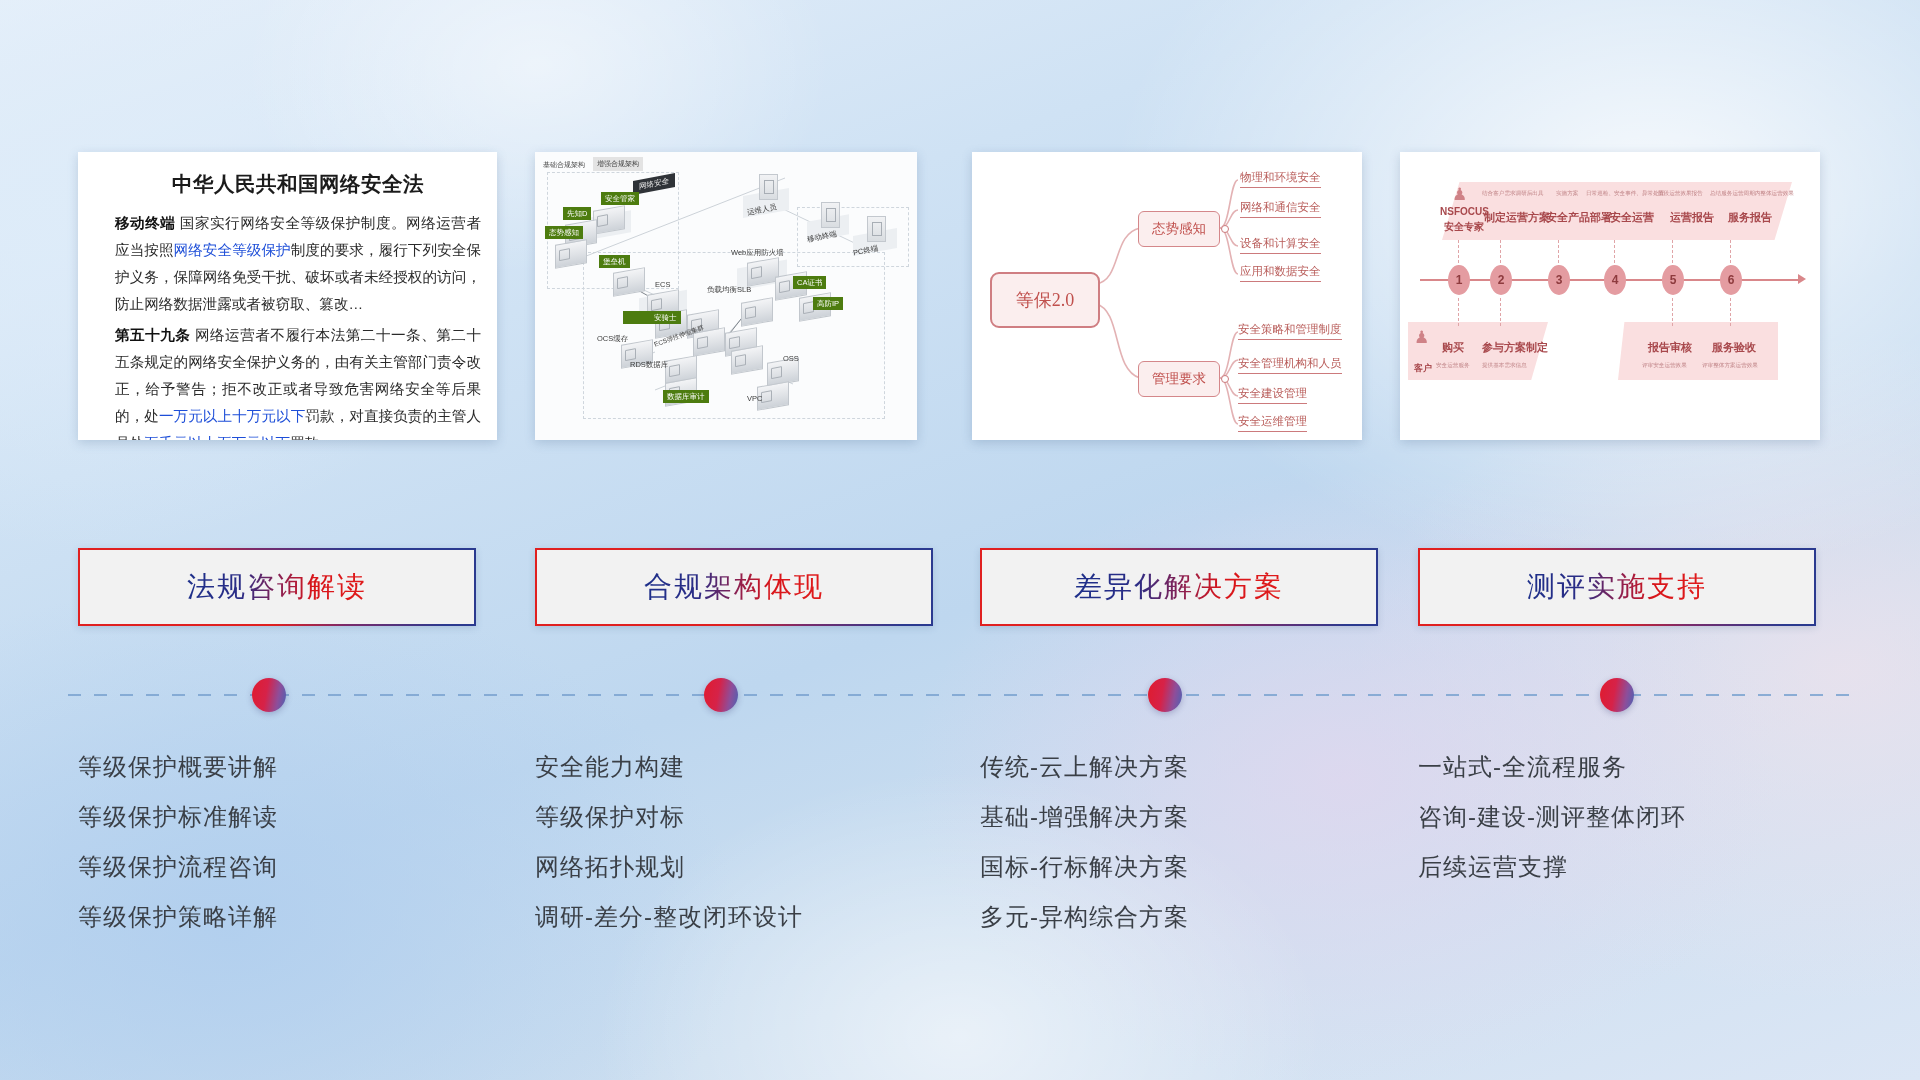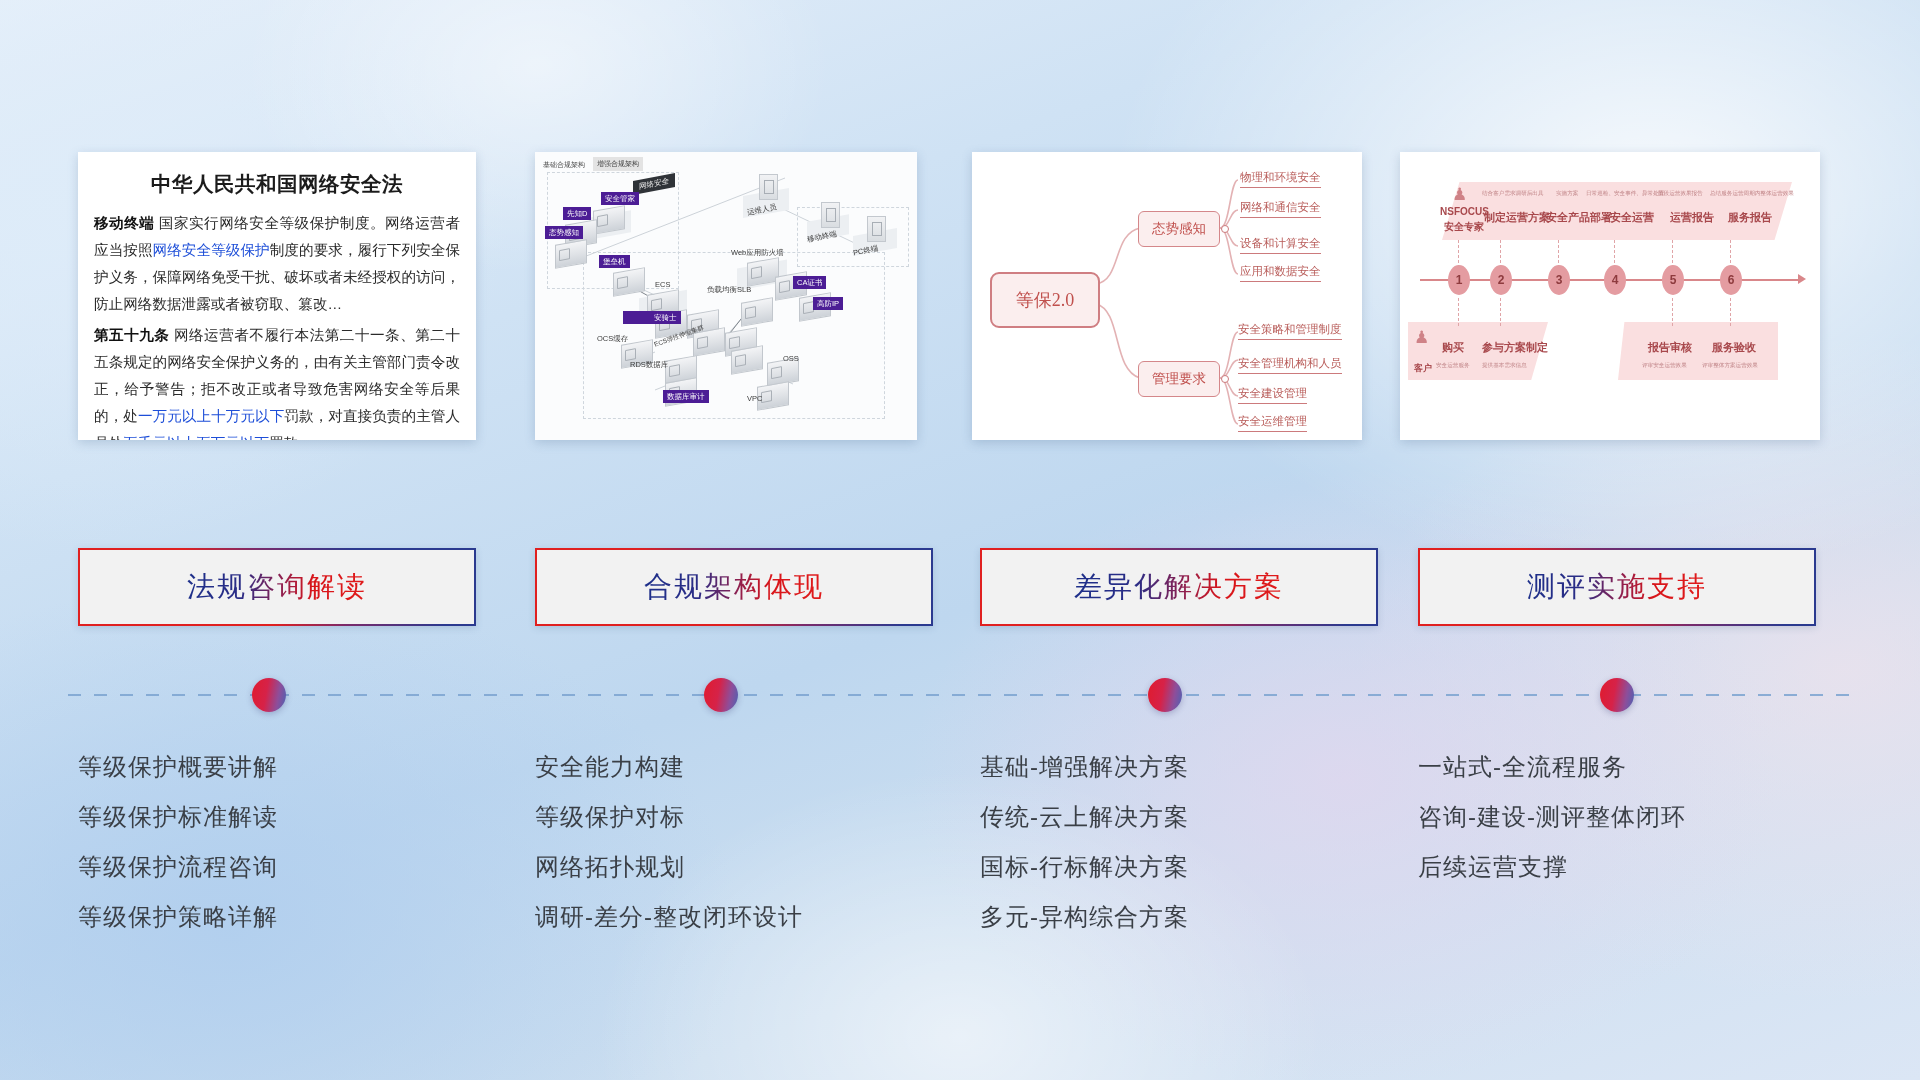--- a/index.html
+++ b/index.html
@@ -22,21 +22,21 @@
   #bg2{position:absolute;inset:0;
     background:
       radial-gradient(ellipse 520px 380px at 50% 96%, rgba(255,255,255,.55) 0%, rgba(255,255,255,0) 70%),
       radial-gradient(ellipse 420px 300px at 28% 6%, rgba(255,255,255,.5) 0%, rgba(255,255,255,0) 70%);
   }
   .layer{position:absolute;}
 
   
   .card{position:absolute;top:152px;height:288px;background:#fff;
         box-shadow:0 3px 10px rgba(60,90,130,.22);overflow:hidden;}
-  .card.c1{left:78px;width:398px;}
+  .card.c1{left:78px;width:398px;padding-left:21px;}
   .card.c2{left:535px;width:382px;}
   .card.c3{left:972px;width:390px;}
   .card.c4{left:1400px;width:420px;}
 
   
   .law{padding:14px 16px 0 16px;box-sizing:border-box;height:100%;}
   .law-title{text-align:center;font-size:20.5px;font-weight:bold;color:#1b1b1b;
              letter-spacing:.5px;margin:4px 0 12px;}
   .law-p{font-size:14.6px;line-height:27px;color:#2a2a2a;text-align:justify;
          text-justify:inter-ideograph;margin:0 0 4px;}
@@ -49,21 +49,21 @@
   .arch .tabfill{position:absolute;background:#e3e3e3;font-size:7px;color:#3d3d3d;
                  padding:2px 4px;}
   .arch .zone{position:absolute;border:1px dashed #cfd6dd;}
   .arch .cube{position:absolute;width:30px;height:22px;
     background:linear-gradient(180deg,#f3f4f6 0%,#dfe2e6 55%,#cdd2d8 100%);
     border:1px solid #c2c7cd;transform:skewY(-10deg);}
   .arch .cube:after{content:"";position:absolute;left:3px;top:5px;width:9px;height:9px;
     border:1px solid #aab0b7;border-radius:1px;}
   .arch .pad{position:absolute;background:#eceff2;transform:skewY(-10deg);}
   .arch .lbl{position:absolute;font-size:7.5px;color:#3c3c3c;white-space:nowrap;}
-  .arch .lbl.box{background:#4c1d95;color:#fff;padding:1.5px 4px;}
+  .arch .lbl.box{background:#4d7c0f;color:#fff;padding:1.5px 4px;}
   .arch .lbl.dark{background:#2f3338;color:#e9e9e9;padding:2px 6px;
                   transform:skewY(-11deg);}
   .arch .tower{position:absolute;width:17px;height:24px;
      background:linear-gradient(180deg,#f1f2f4,#d9dde1);border:1px solid #c3c8ce;}
   .arch .tower:before{content:"";position:absolute;left:4px;top:5px;width:8px;height:12px;
      border:1px solid #a8aeb5;}
 
   
   .mm{position:absolute;inset:0;background:#fff;}
   .mm .root{position:absolute;left:18px;top:120px;width:106px;height:52px;
@@ -361,22 +361,22 @@
   <div class="li">等级保护流程咨询</div>
   <div class="li">等级保护策略详解</div>
 </div>
 <div class="col cl2">
   <div class="li">安全能力构建</div>
   <div class="li">等级保护对标</div>
   <div class="li">网络拓扑规划</div>
   <div class="li">调研-差分-整改闭环设计</div>
 </div>
 <div class="col cl3">
+  <div class="li">传统-云上解决方案</div>
   <div class="li">基础-增强解决方案</div>
-  <div class="li">传统-云上解决方案</div>
   <div class="li">国标-行标解决方案</div>
   <div class="li">多元-异构综合方案</div>
 </div>
 <div class="col cl4">
   <div class="li">一站式-全流程服务</div>
   <div class="li">咨询-建设-测评整体闭环</div>
   <div class="li">后续运营支撑</div>
 </div>
 
 </body></html>

